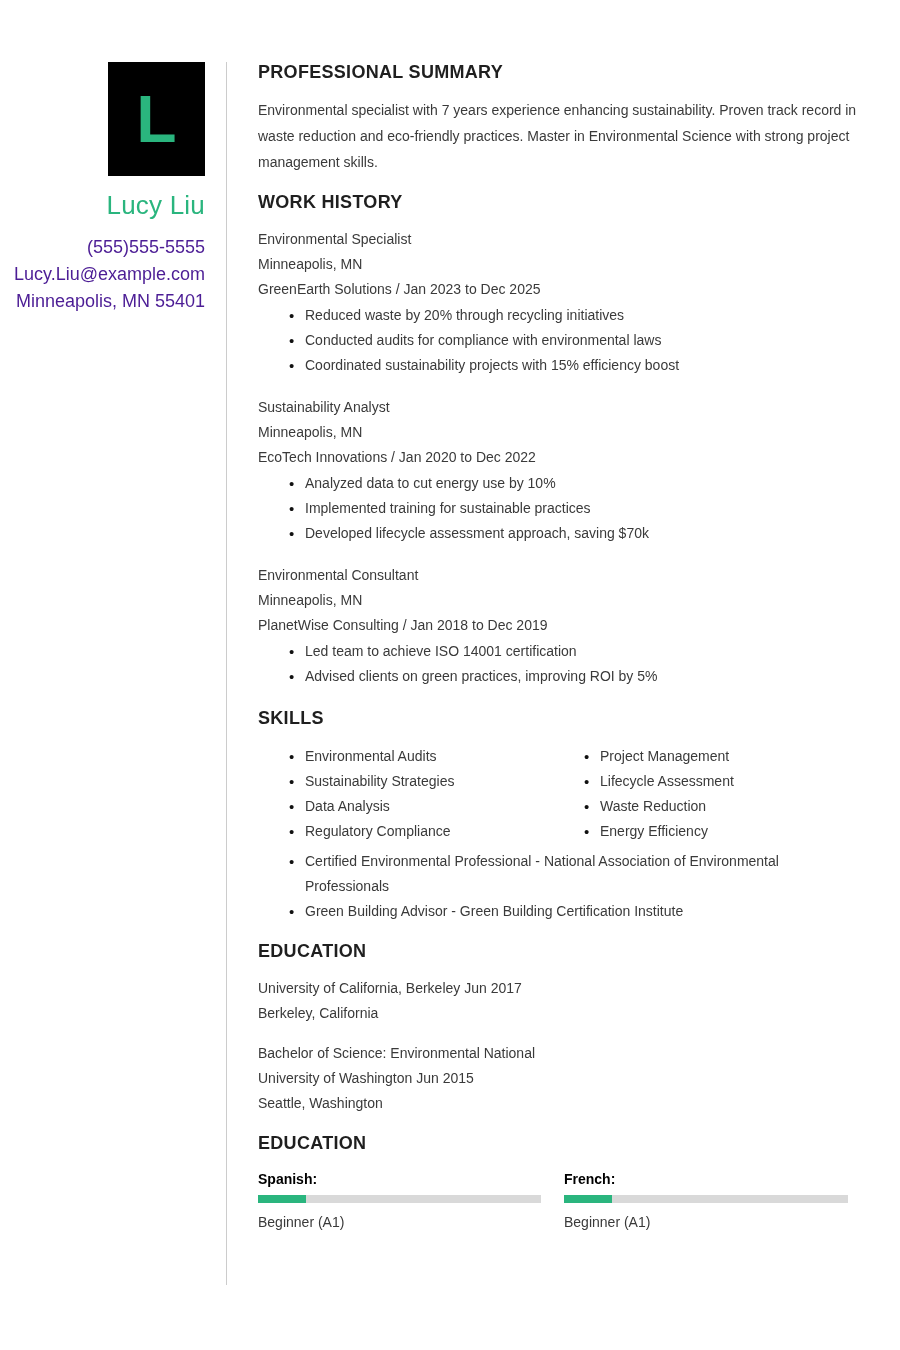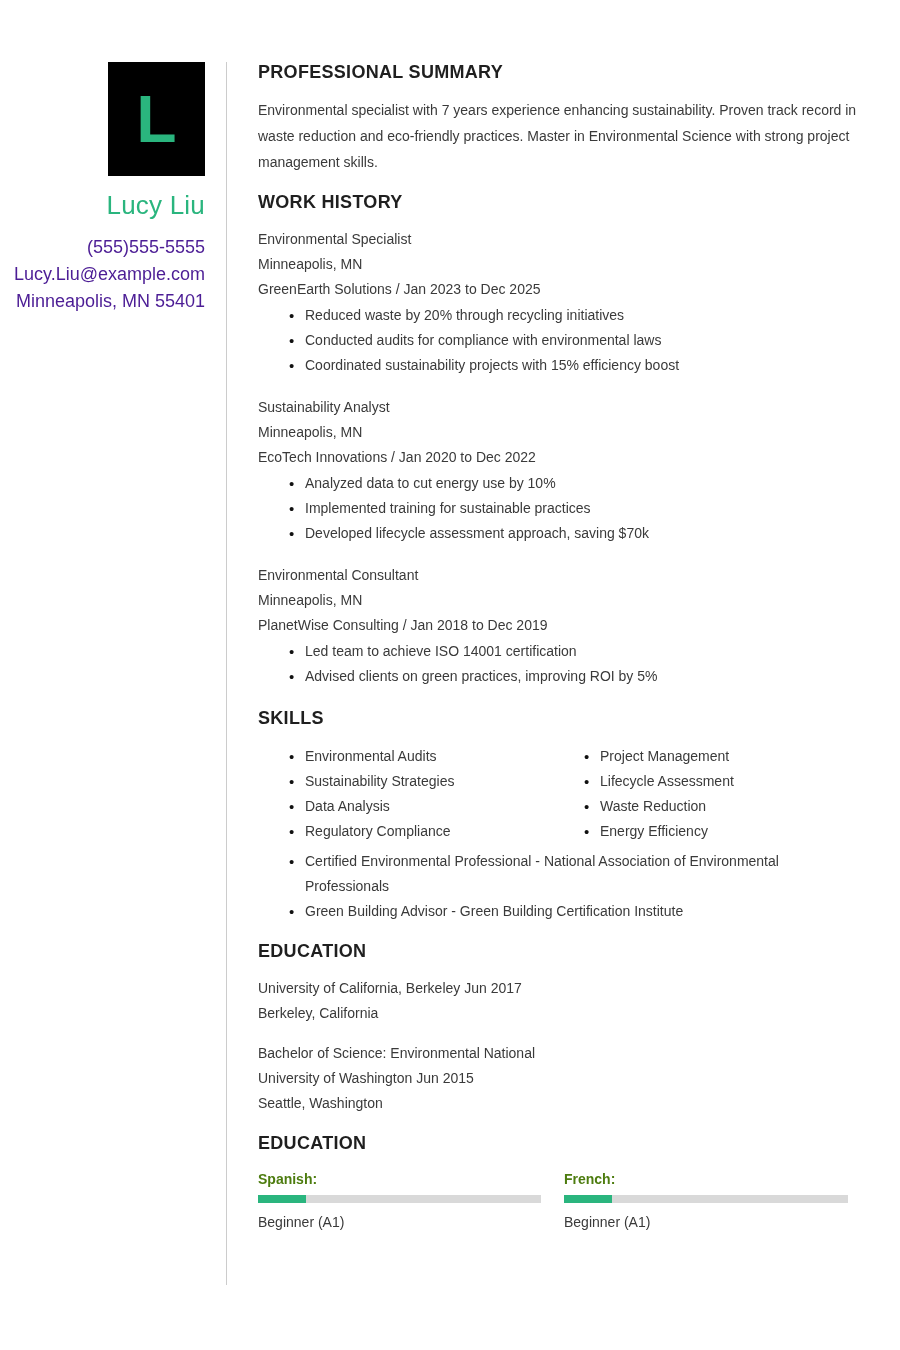--- a/index.html
+++ b/index.html
@@ -80,21 +80,21 @@
   .skills-grid ul.bullets{padding-left:47px;}
   .skills-grid ul.bullets.right-col{padding-left:17px;}
   
   .certs{margin-bottom:5px;}
   
   .degree{margin-bottom:15px;}
   .degree:last-child{margin-bottom:4px;}
   .degree-line{line-height:25px;}
   
   .lang-grid{display:grid;grid-template-columns:283px 284px;column-gap:23px;}
-  .lang-label{font-weight:700;color:#4d7c0f;font-size:14px;line-height:22px;}
+  .lang-label{font-weight:700;color:#000000;font-size:14px;line-height:22px;}
   .lang-bar{
     margin-top:5px;height:8px;background:var(--bar-track);
     position:relative;overflow:hidden;
   }
   .lang-bar-fill{
     position:absolute;left:0;top:0;bottom:0;
     background:var(--accent);
   }
   .lang-level{margin-top:8px;line-height:22px;}
 </style>

